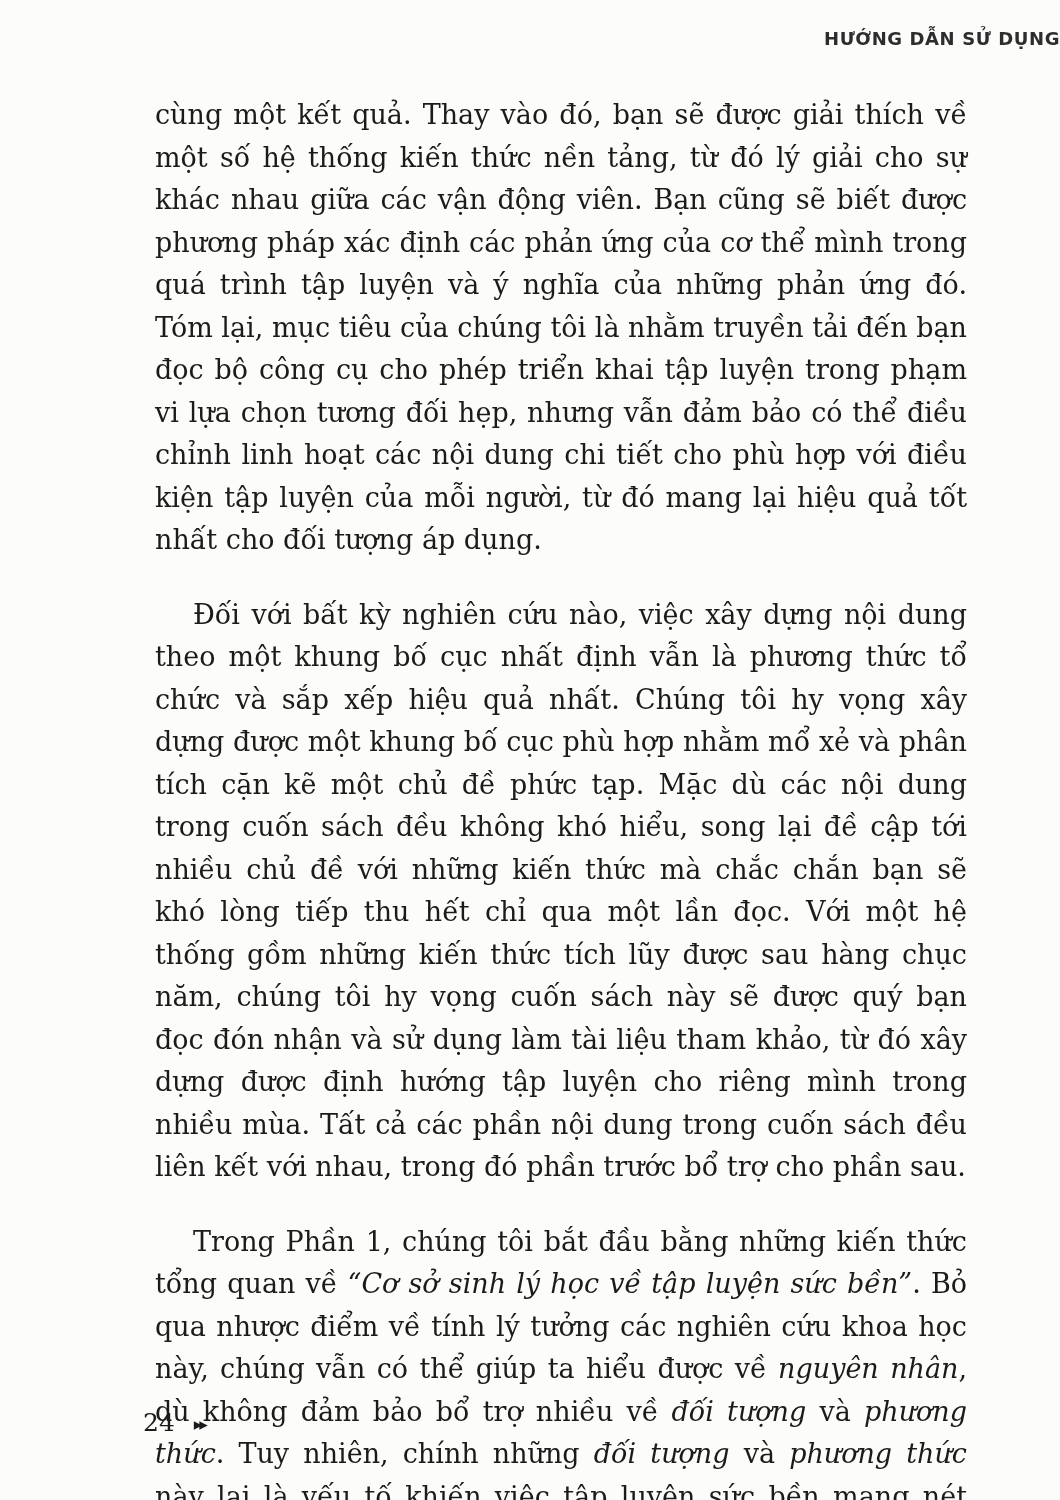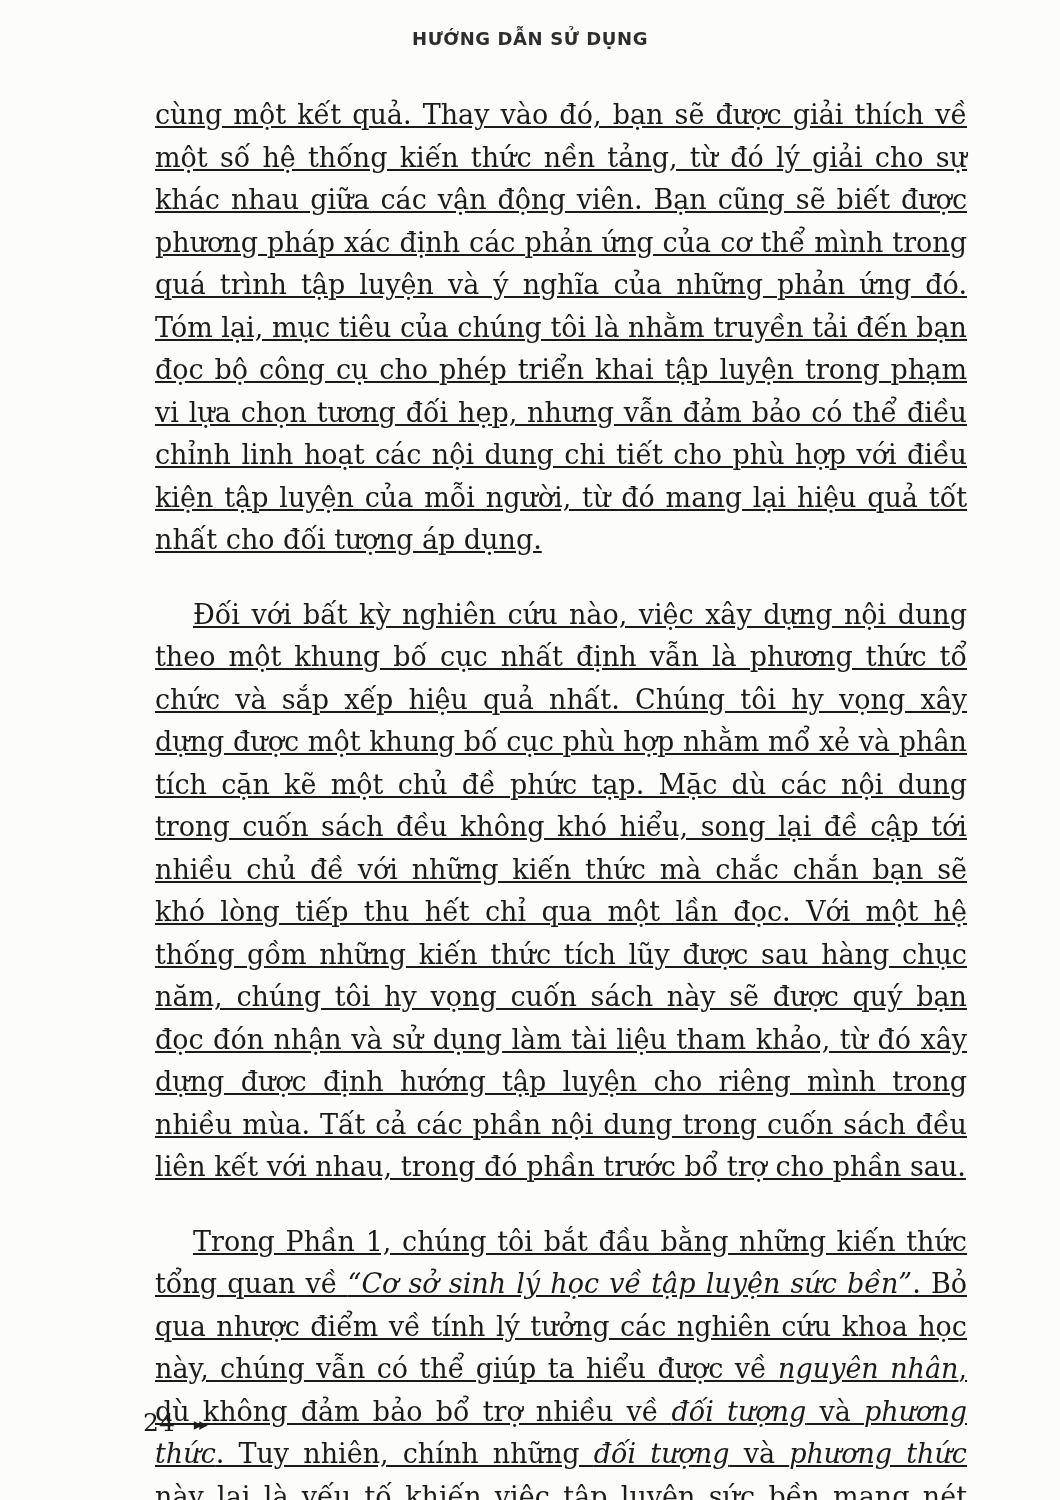--- a/index.html
+++ b/index.html
@@ -10,38 +10,38 @@
     color: #1b1b1b;
     font-family: "DejaVu Serif", serif;
     overflow: hidden;
   }
   .page { position: absolute; inset: 0; }
   .running-header {
     position: absolute;
     top: 28px;
     left: 0;
     width: 100%;
-    text-align: center;
+    text-align: right;
     font-family: "DejaVu Sans", "Liberation Sans", sans-serif;
     font-size: 18px;
     font-weight: bold;
     letter-spacing: 0.6px;
     color: #2d2d2d;
   }
   .body-text {
     position: absolute;
     top: 94px;
     left: 155px;
     width: 812px;
     font-size: 27px;
     line-height: 42.5px;
     text-align: justify;
     text-justify: inter-word;
   }
-  .para { margin-bottom: 11px; text-decoration: underline; }
+  .para { margin-bottom: 11px; }
   .para.indent { text-indent: 38px; margin-top: 32px; }
   .italic { font-style: italic; }
   .page-footer {
     position: absolute;
     top: 1408px;
     left: 143px;
     display: flex;
     align-items: baseline;
     gap: 19px;
   }

